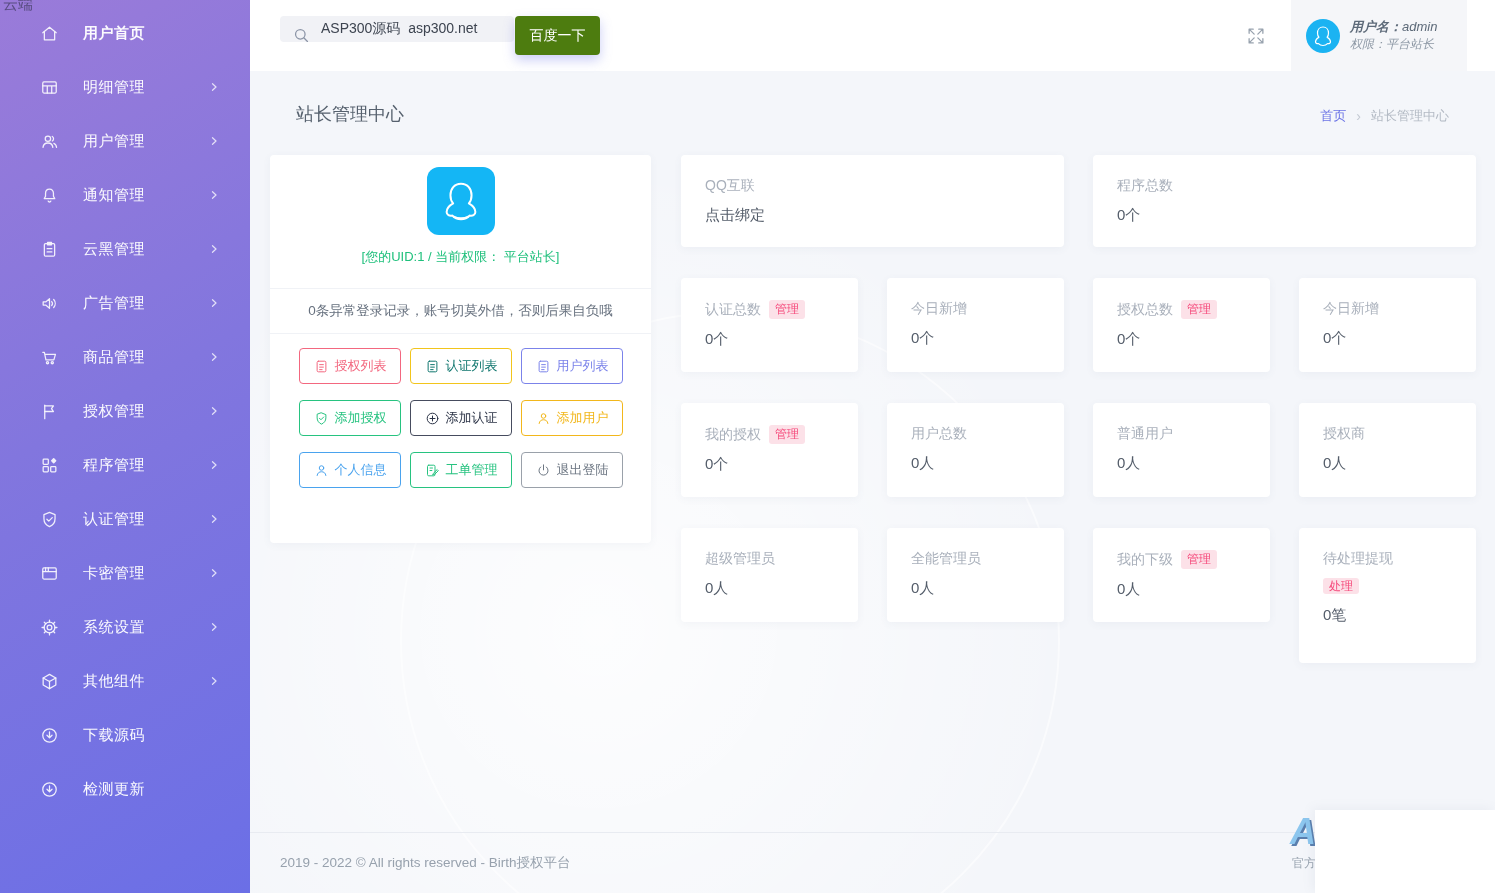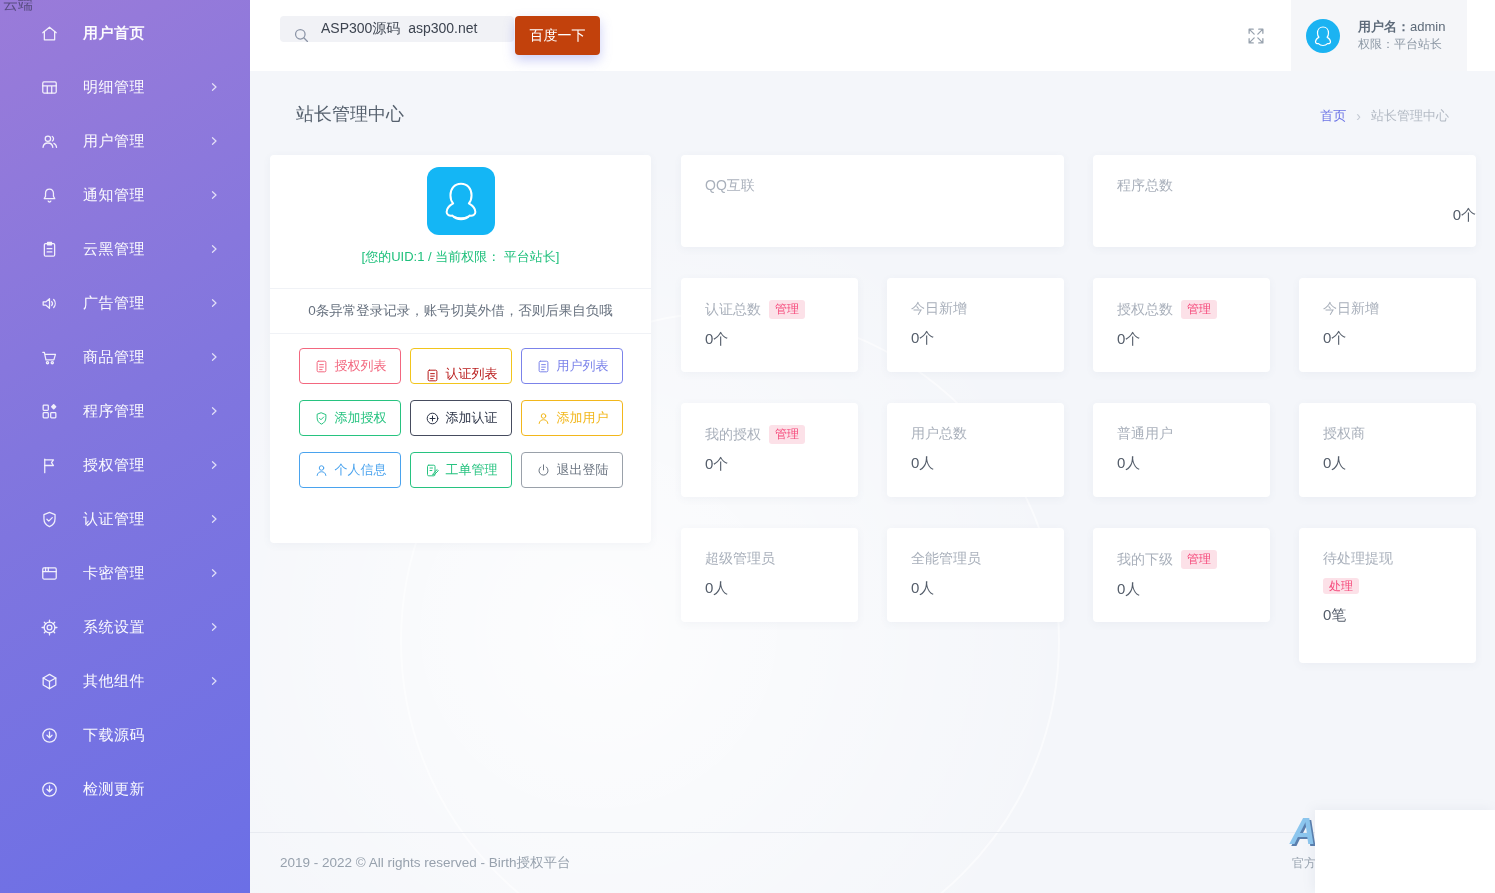--- a/index.html
+++ b/index.html
@@ -22,31 +22,31 @@
   svg { stroke:currentColor; fill:none; stroke-width:1.6; stroke-linecap:round; stroke-linejoin:round; }
 
   
   .topbar { position:absolute; left:250px; top:0; right:0; height:71px; background:#fff; z-index:4; }
   .searchbox { position:absolute; left:30px; top:16px; height:39px; display:flex; }
   .search-input { width:234px; height:26px; background:#f1f2f6; border:none; outline:none;
     border-radius:4px; padding:0 10px 0 41px; font-size:14px; color:#3d4450;
     font-family:"Liberation Sans","DejaVu Sans",sans-serif; }
   .search-icn { position:absolute; left:12px; top:10px; width:19px; height:19px; color:#8b94a6; }
   .search-icn svg{ width:19px; height:19px; }
-  .search-btn { width:85px; height:39px; border:none; background:#c2410c; color:#fff; font-size:14px;
+  .search-btn { width:85px; height:39px; border:none; background:#4d7c0f; color:#fff; font-size:14px;
     border-radius:4px; margin-left:1px; cursor:pointer; box-shadow:0 5px 12px rgba(107,116,230,.35);
     font-family:"Liberation Sans","DejaVu Sans",sans-serif; }
   .expand-btn { position:absolute; left:995px; top:25px; width:22px; height:22px; color:#98a2ae; cursor:pointer; }
   .expand-btn svg { width:22px; height:22px; stroke-width:1.4; }
   .userbox { position:absolute; left:1041px; top:0; width:176px; height:71px; background:#f5f6f9;
     display:flex; align-items:center; padding-left:15px; cursor:pointer; }
   .avatar { width:34px; height:34px; border-radius:50%; background:#1bb3f2; color:#fff;
     display:flex; align-items:center; justify-content:center; flex:none; }
   .avatar svg { width:24px; height:24px; stroke-width:2.4; }
-  .user-meta { margin-left:18px; line-height:16px; }
+  .user-meta { margin-left:10px; line-height:16px;font-style:italic; }
   .user-line1 { font-size:13px; color:#5d6a79; }
   .user-line1 .u-label { font-weight:bold; }
   .user-line2 { font-size:12px; color:#8d98a5; margin-top:1px; }
 
   
   .content { position:absolute; left:250px; top:71px; right:0; bottom:0;
     background:radial-gradient(circle at 28% 68%, rgba(255,255,255,.8) 0%, rgba(255,255,255,0) 45%), #f4f6fa; }
   .deco { position:absolute; border:2px solid rgba(255,255,255,.55); border-radius:50%; pointer-events:none; }
   .page-title { position:absolute; left:46px; top:31px; font-size:18px; color:#56616e; }
   .breadcrumb { position:absolute; right:46px; top:36px; font-size:13px; display:flex; align-items:center; }
@@ -68,21 +68,21 @@
   .p-btn { height:36px; border:1px solid; border-radius:4px; background:#fff; font-size:13px;
     display:flex; align-items:center; justify-content:center; gap:6px; cursor:pointer;
     font-family:"Liberation Sans","DejaVu Sans",sans-serif; }
   .b-icn { width:15px; height:15px; flex:none; }
   .b-icn svg { width:15px; height:15px; }
 
   
   .stats-grid { position:absolute; left:431px; top:84px; width:795px;
     display:grid; grid-template-columns:repeat(4,177px); gap:31px 29px; align-items:start; }
   .stat-card { height:94px; padding:22px 0 0 24px; }
-  .stat-card.wide { grid-column:span 2; height:92px;text-align:right; }
+  .stat-card.wide { grid-column:span 2; height:92px; }
   .stat-card.tall { height:135px; }
   .stat-label-row { display:flex; align-items:center; gap:8px; }
   .stat-label { font-size:14px; color:#a9b0bb; }
   .badge { font-size:12px; color:#f5497b; background:#fce1e8; border-radius:3px; padding:1px 6px; cursor:pointer; }
   .badge-row { margin-top:8px; }
   .stat-value { margin-top:11px; font-size:15px; color:#545d6a; }
   .stat-value.link { cursor:pointer; }
 
   
   .footer-line { position:absolute; left:0; right:0; top:761px; border-top:1px solid #e8ebf1; }
@@ -192,41 +192,41 @@
         <span class="s-label">商品管理</span>
         <span class="chev">
           <svg viewBox="0 0 24 24" style="stroke-width:2.4">
             <path d="M9 5.5l7 6.5-7 6.5"></path>
           </svg>
         </span>
       </div>
       <div class="side-item">
         <span class="s-icn">
           <svg viewBox="0 0 24 24">
+            <path d="M6 21V4"></path>
+            <path d="M6 5h11l-2.5 3.5L17 12H6"></path>
+          </svg>
+        </span>
+        <span class="s-label">授权管理</span>
+        <span class="chev">
+          <svg viewBox="0 0 24 24" style="stroke-width:2.4">
+            <path d="M9 5.5l7 6.5-7 6.5"></path>
+          </svg>
+        </span>
+      </div>
+      <div class="side-item">
+        <span class="s-icn">
+          <svg viewBox="0 0 24 24">
             <rect x="4" y="4" width="6.5" height="6.5" rx="1"></rect>
             <rect x="4" y="13.5" width="6.5" height="6.5" rx="1"></rect>
             <rect x="13.5" y="13.5" width="6.5" height="6.5" rx="1"></rect>
             <rect x="14.6" y="3.3" width="5.4" height="5.4" rx="1" transform="rotate(45 17.3 6)" fill="currentColor" stroke="none"></rect>
           </svg>
         </span>
         <span class="s-label">程序管理</span>
-        <span class="chev">
-          <svg viewBox="0 0 24 24" style="stroke-width:2.4">
-            <path d="M9 5.5l7 6.5-7 6.5"></path>
-          </svg>
-        </span>
-      </div>
-      <div class="side-item">
-        <span class="s-icn">
-          <svg viewBox="0 0 24 24">
-            <path d="M6 21V4"></path>
-            <path d="M6 5h11l-2.5 3.5L17 12H6"></path>
-          </svg>
-        </span>
-        <span class="s-label">授权管理</span>
         <span class="chev">
           <svg viewBox="0 0 24 24" style="stroke-width:2.4">
             <path d="M9 5.5l7 6.5-7 6.5"></path>
           </svg>
         </span>
       </div>
       <div class="side-item">
         <span class="s-icn">
           <svg viewBox="0 0 24 24">
             <path d="M12 3l7 2.8V11c0 4.8-2.9 8.3-7 10-4.1-1.7-7-5.2-7-10V5.8z"></path>
@@ -354,21 +354,21 @@
     <div class="notice">0条异常登录记录，账号切莫外借，否则后果自负哦</div>
     <div class="p-divider" style="margin-top:0;"></div>
     <div class="actions">
         <button class="p-btn" style="border-color: rgb(243, 103, 127); color: rgb(243, 103, 127);">
           <span class="b-icn"><svg viewBox="0 0 24 24">
               <rect x="5" y="3.5" width="14" height="17" rx="2"></rect>
               <path d="M9 9h6M9 13h6M9 17h4"></path>
             </svg></span>
           <span>授权列表</span>
         </button>
-        <button class="p-btn" style="border-color: rgb(242, 197, 28); color: #b91c1c; align-items: flex-end;">
+        <button class="p-btn" style="border-color: rgb(242, 197, 28); color: #0f766e;">
           <span class="b-icn"><svg viewBox="0 0 24 24">
               <rect x="5" y="3.5" width="14" height="17" rx="2"></rect>
               <path d="M9 9h6M9 13h6M9 17h4"></path>
             </svg></span>
           <span>认证列表</span>
         </button>
         <button class="p-btn" style="border-color: rgb(123, 131, 234); color: rgb(123, 131, 234);">
           <span class="b-icn"><svg viewBox="0 0 24 24">
               <rect x="5" y="3.5" width="14" height="17" rx="2"></rect>
               <path d="M9 9h6M9 13h6M9 17h4"></path>
@@ -419,20 +419,21 @@
           <span>退出登陆</span>
         </button>
       </div>
   </div>
 
   <div class="stats-grid">
       <div class="card stat-card wide">
         <div class="stat-label-row">
           <span class="stat-label">QQ互联</span>
         </div>
+        <div class="stat-value link">点击绑定</div>
       </div>
       <div class="card stat-card wide">
         <div class="stat-label-row">
           <span class="stat-label">程序总数</span>
         </div>
         <div class="stat-value">0个</div>
       </div>
       <div class="card stat-card">
         <div class="stat-label-row">
           <span class="stat-label">认证总数</span>

